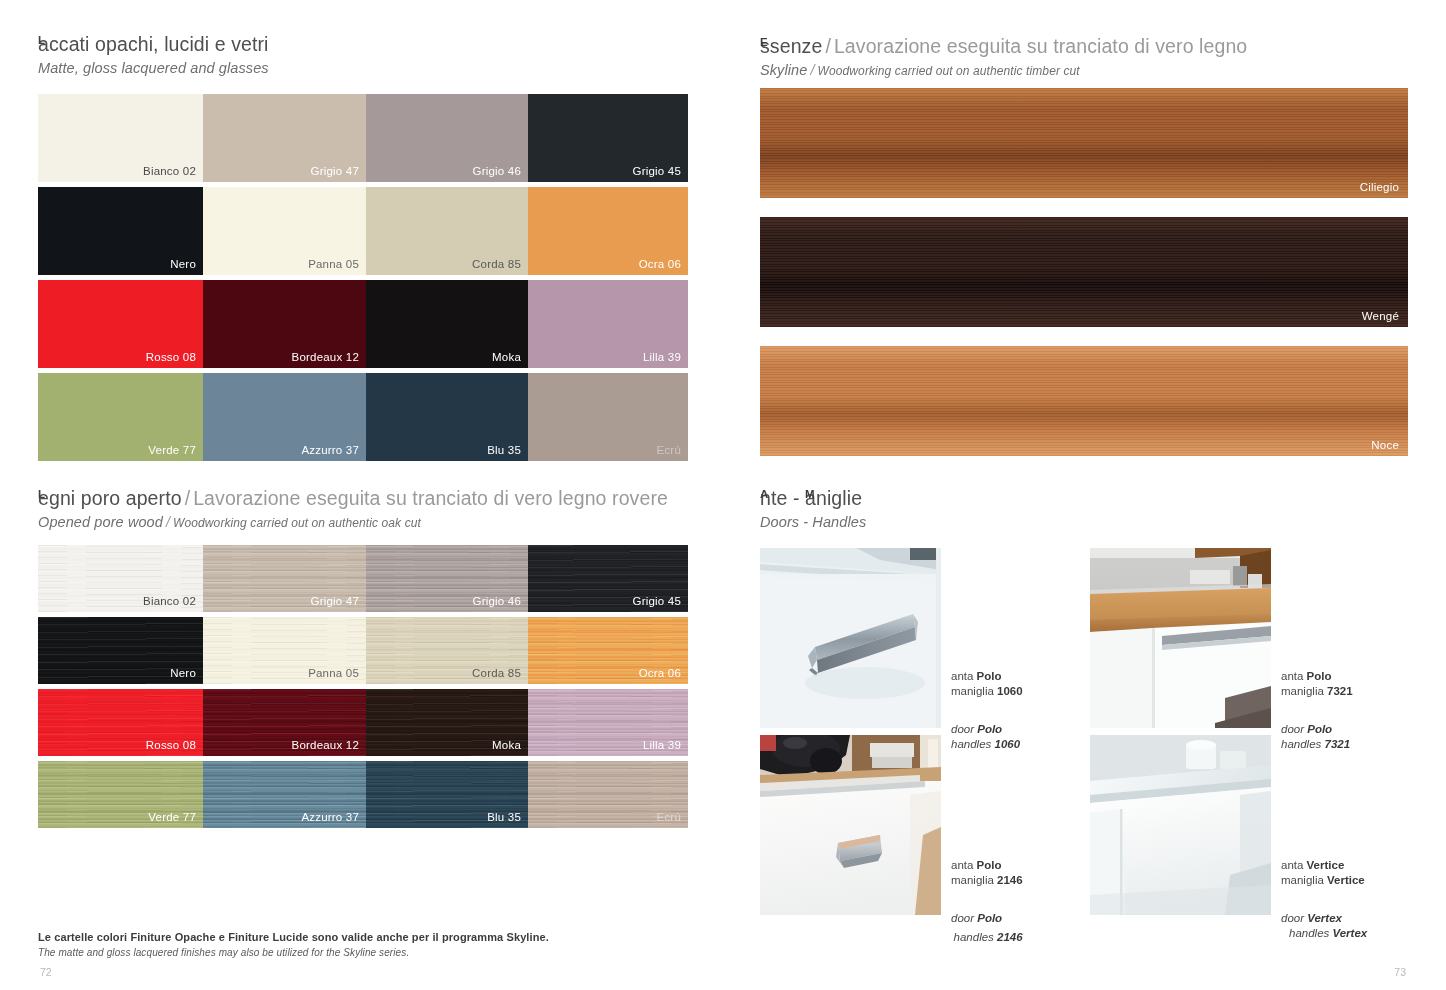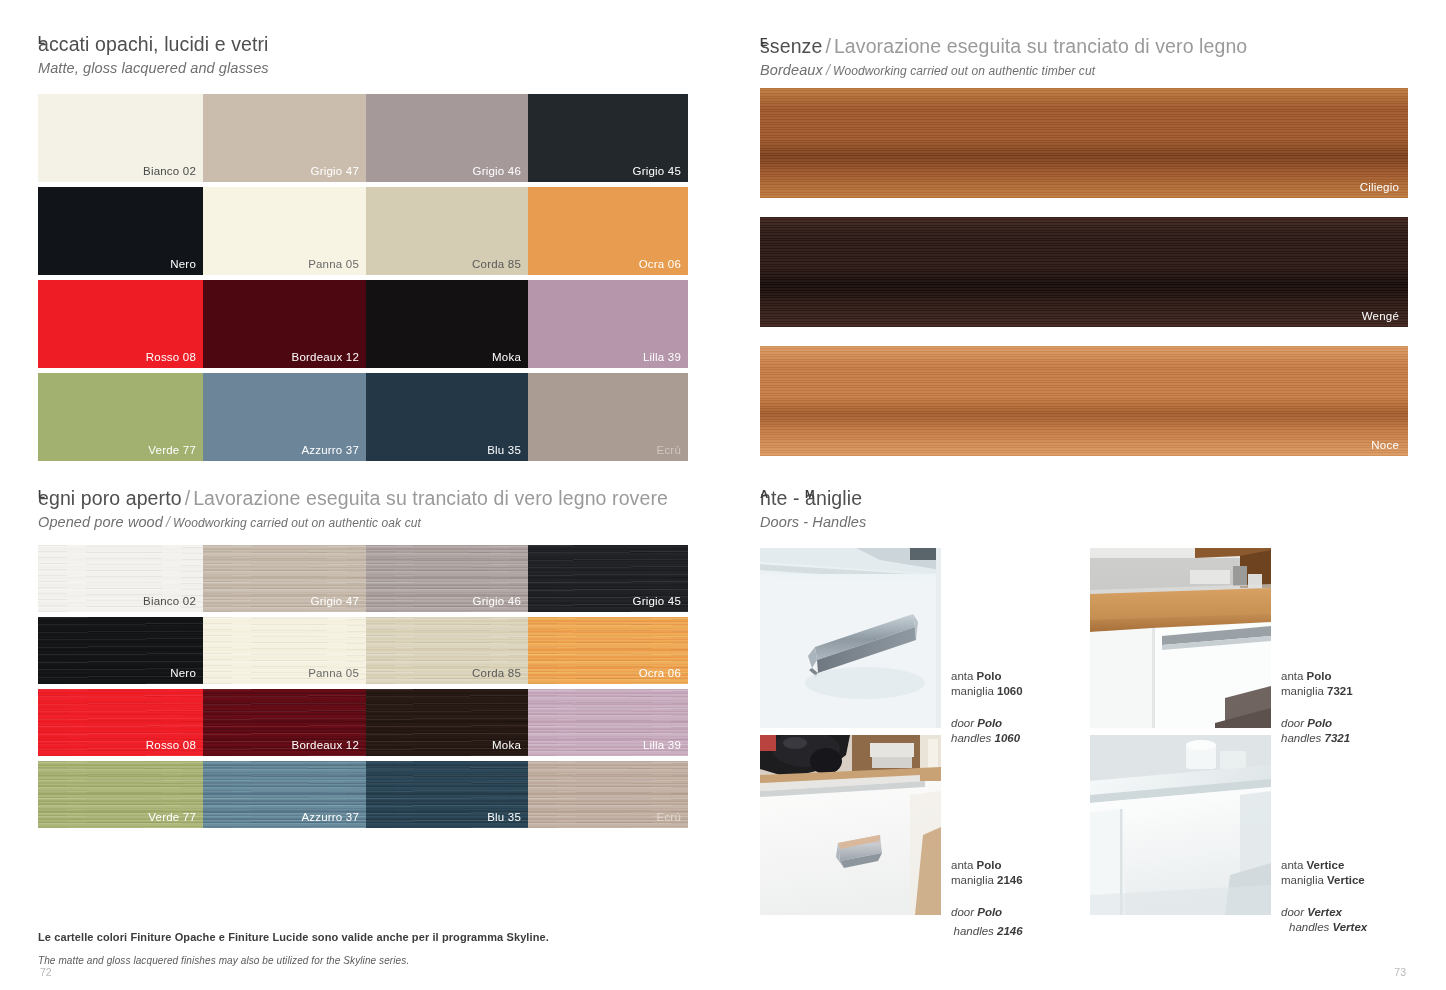--- a/index.html
+++ b/index.html
@@ -115,27 +115,27 @@
     position:absolute;overflow:hidden;box-sizing:border-box;
   }
   .cap{
     position:absolute;
     font-size:11.5px;
     line-height:14.5px;
     color:#4a4a4a;
     white-space:nowrap;
   }
   .cap .it-line b{font-weight:700;color:#3a3a3a;}
-  .cap .en{margin-top:18px;font-style:italic;}
+  .cap .en{margin-top:24px;font-style:italic;}
   .cap .en b{font-weight:700;font-style:italic;color:#3a3a3a;}
 
   
   .footnote{position:absolute;left:38px;top:931px;}
   .footnote .fn-it{font-size:11px;font-weight:700;color:#3c3c3c;letter-spacing:.1px;}
-  .footnote .fn-en{font-size:10px;font-style:italic;color:#5a5a5a;margin-top:12px;letter-spacing:.1px;}
+  .footnote .fn-en{font-size:10px;font-style:italic;color:#5a5a5a;margin-top:4px;letter-spacing:.1px;}
   .pageno{position:absolute;top:966px;font-size:10.5px;color:#b9b9b9;}
   .pageno.left{left:40px;}
   .pageno.right{right:40px;}
 </style>
 </head>
 <body>
 
 <div class="page">
 
   <div class="sec-head" style="left:38px;top:33px;">
@@ -202,21 +202,21 @@
           <span class="lbl" style="color: rgb(207, 198, 192);">Ecrù</span>
         </div>
       </div>
     </div>
 
   <div class="sec-head" style="left:760px;top:35px;">
     <div class="sec-title">
       <span class="cap">E</span><span>ssenze</span><span class="sep">/</span><span class="desc">Lavorazione eseguita su tranciato di vero legno</span>
     </div>
     <div class="sec-sub">
-      <span class="sub-main">Bordeaux</span><span class="sep">/</span><span class="sub-desc">Woodworking carried out on authentic timber cut</span>
+      <span class="sub-main">Skyline</span><span class="sep">/</span><span class="sub-desc">Woodworking carried out on authentic timber cut</span>
     </div>
   </div>
 
   <div class="veneer-wrap" id="veneer-stack" style="left:760px;top:88px;">
       <div class="veneer" style="width: 648px; height: 110px; background: #0369a1; margin-bottom: 19px;">
         <div class="fig" style="background: linear-gradient(rgb(192, 123, 64) 0%, rgb(160, 88, 42) 18%, rgb(160, 88, 42) 46%, rgb(124, 63, 28) 62%, rgb(160, 88, 42) 78%, rgb(192, 123, 64) 100%), repeating-linear-gradient(1.2deg, rgb(124, 63, 28) 0px, rgb(124, 63, 28) 2px, transparent 2px, transparent 17px), repeating-linear-gradient(-0.8deg, rgb(192, 123, 64) 0px, rgb(192, 123, 64) 1px, transparent 1px, transparent 13px); background-blend-mode: normal, soft-light, soft-light;"></div>
         <div class="fine"></div>
         <span class="lbl">Ciliegio</span>
       </div>
       <div class="veneer" style="width: 648px; height: 110px; background: rgb(42, 23, 19); margin-bottom: 19px;">

